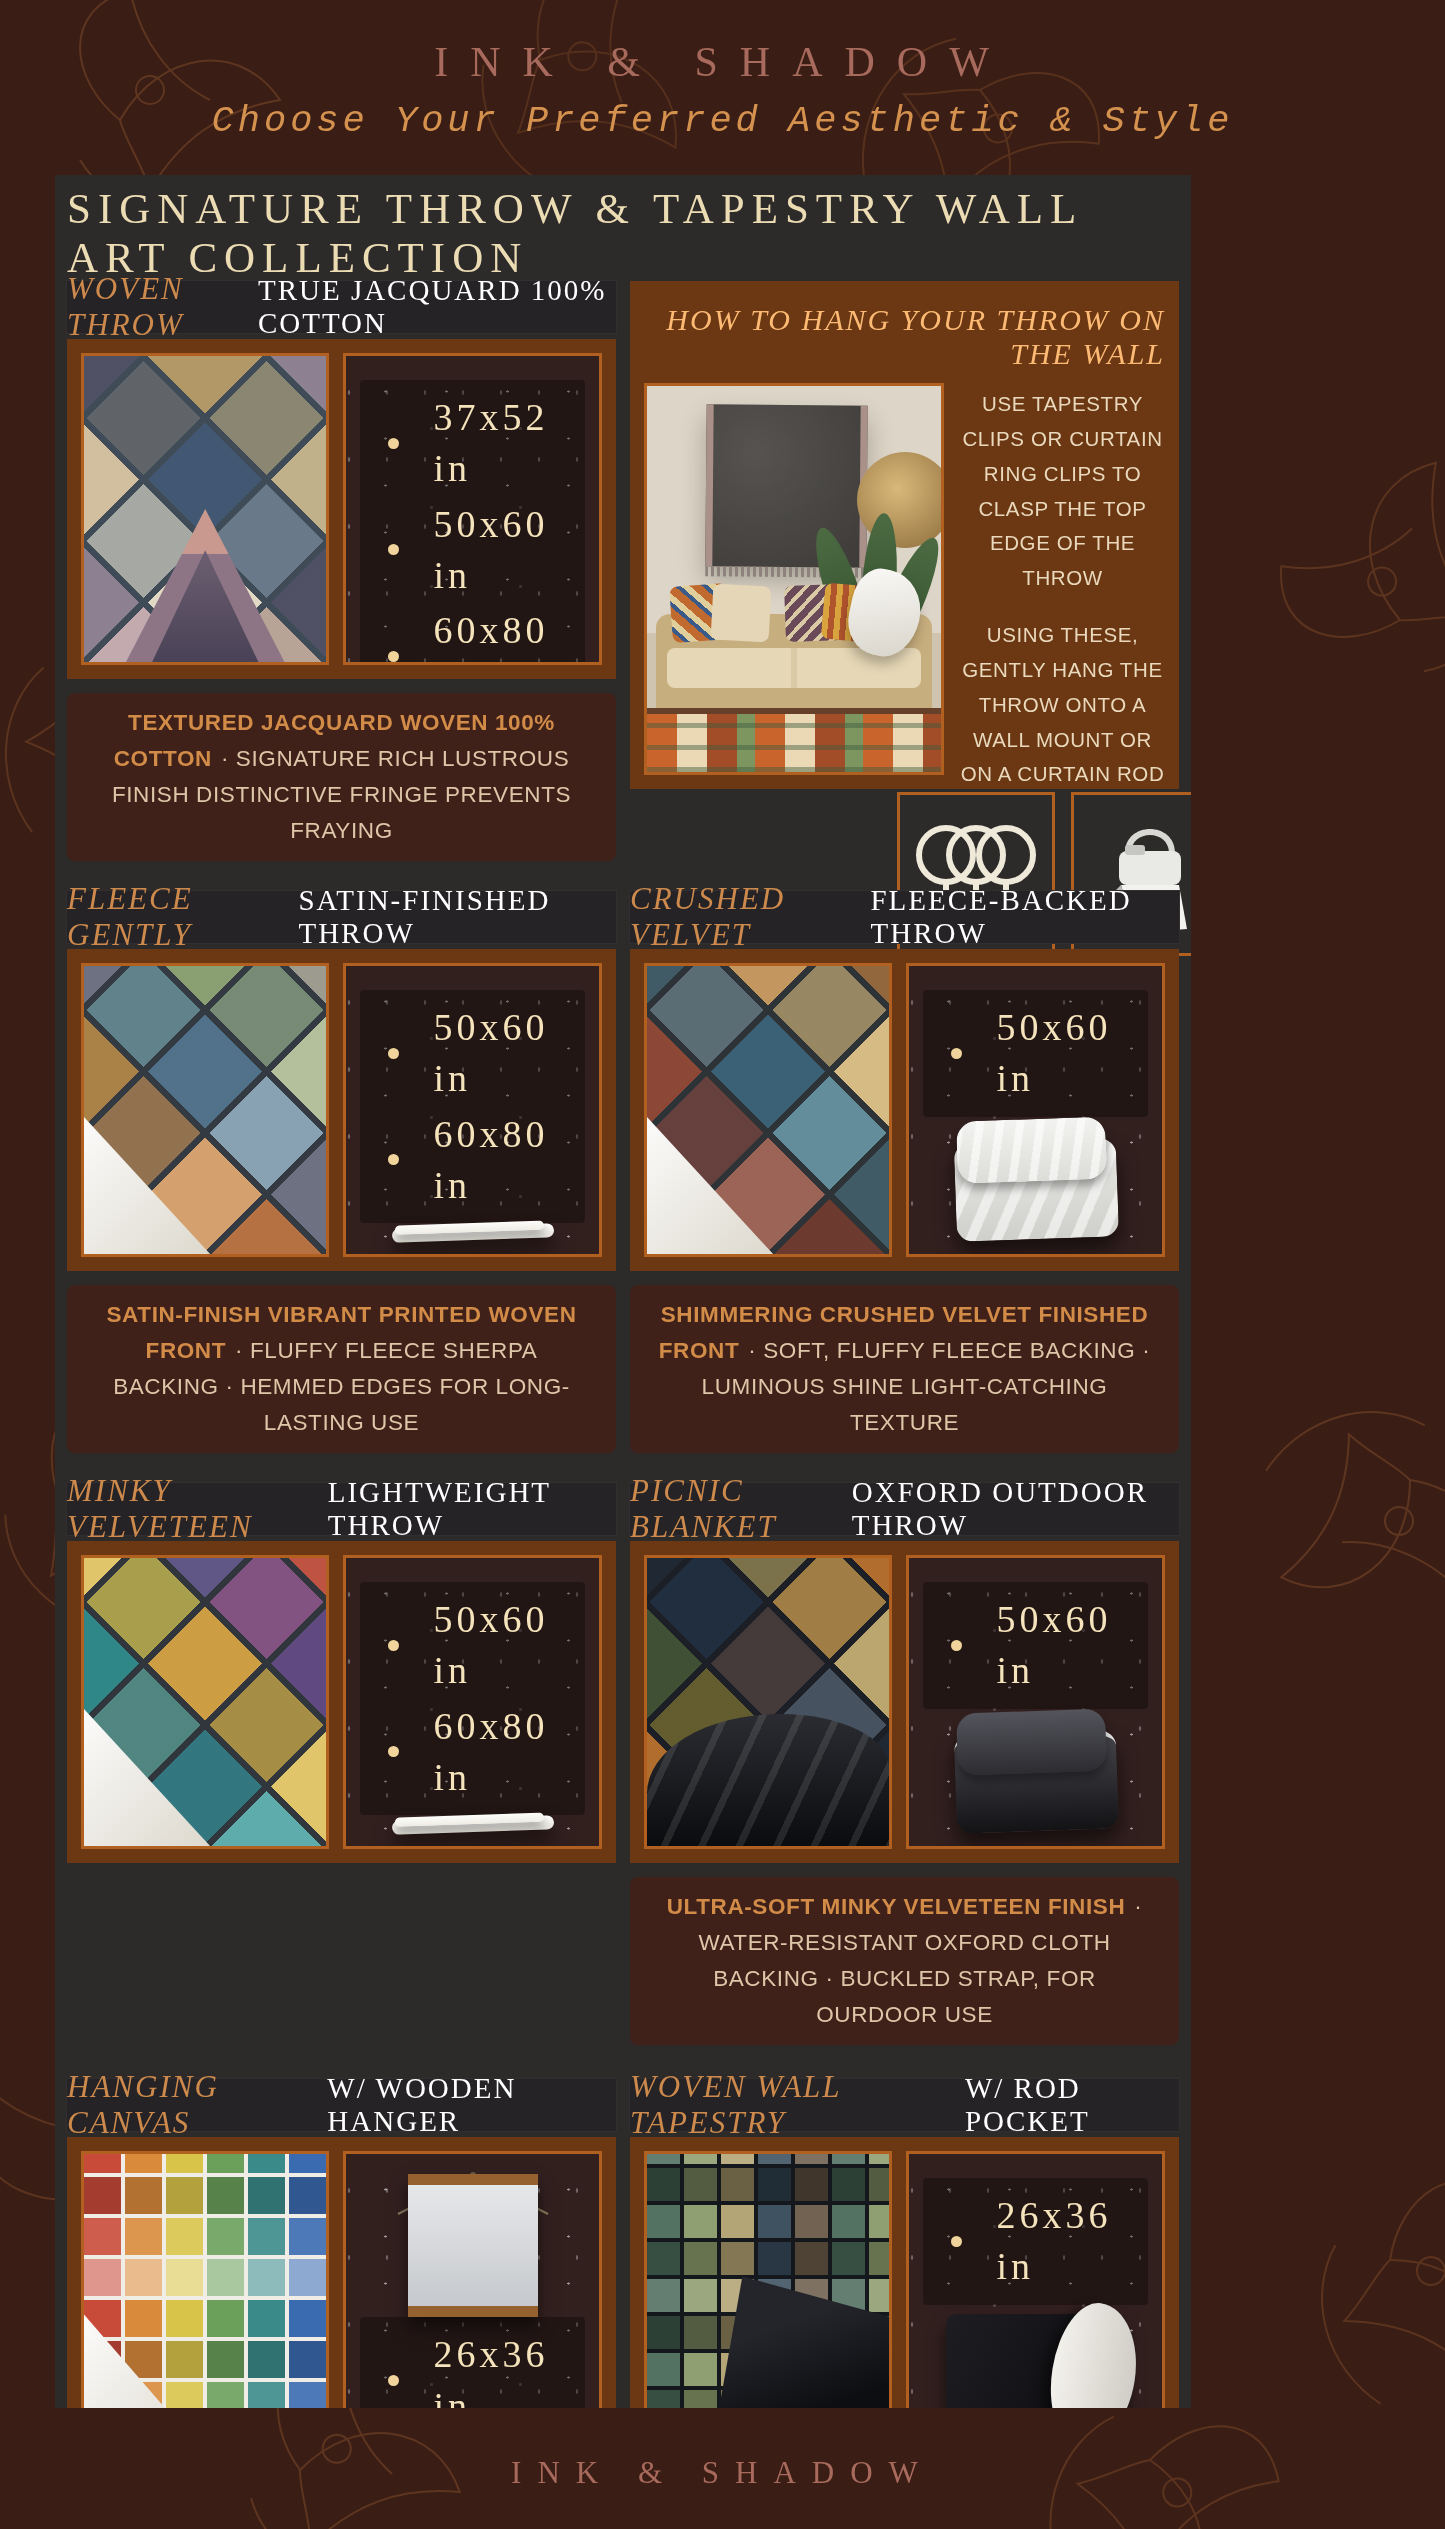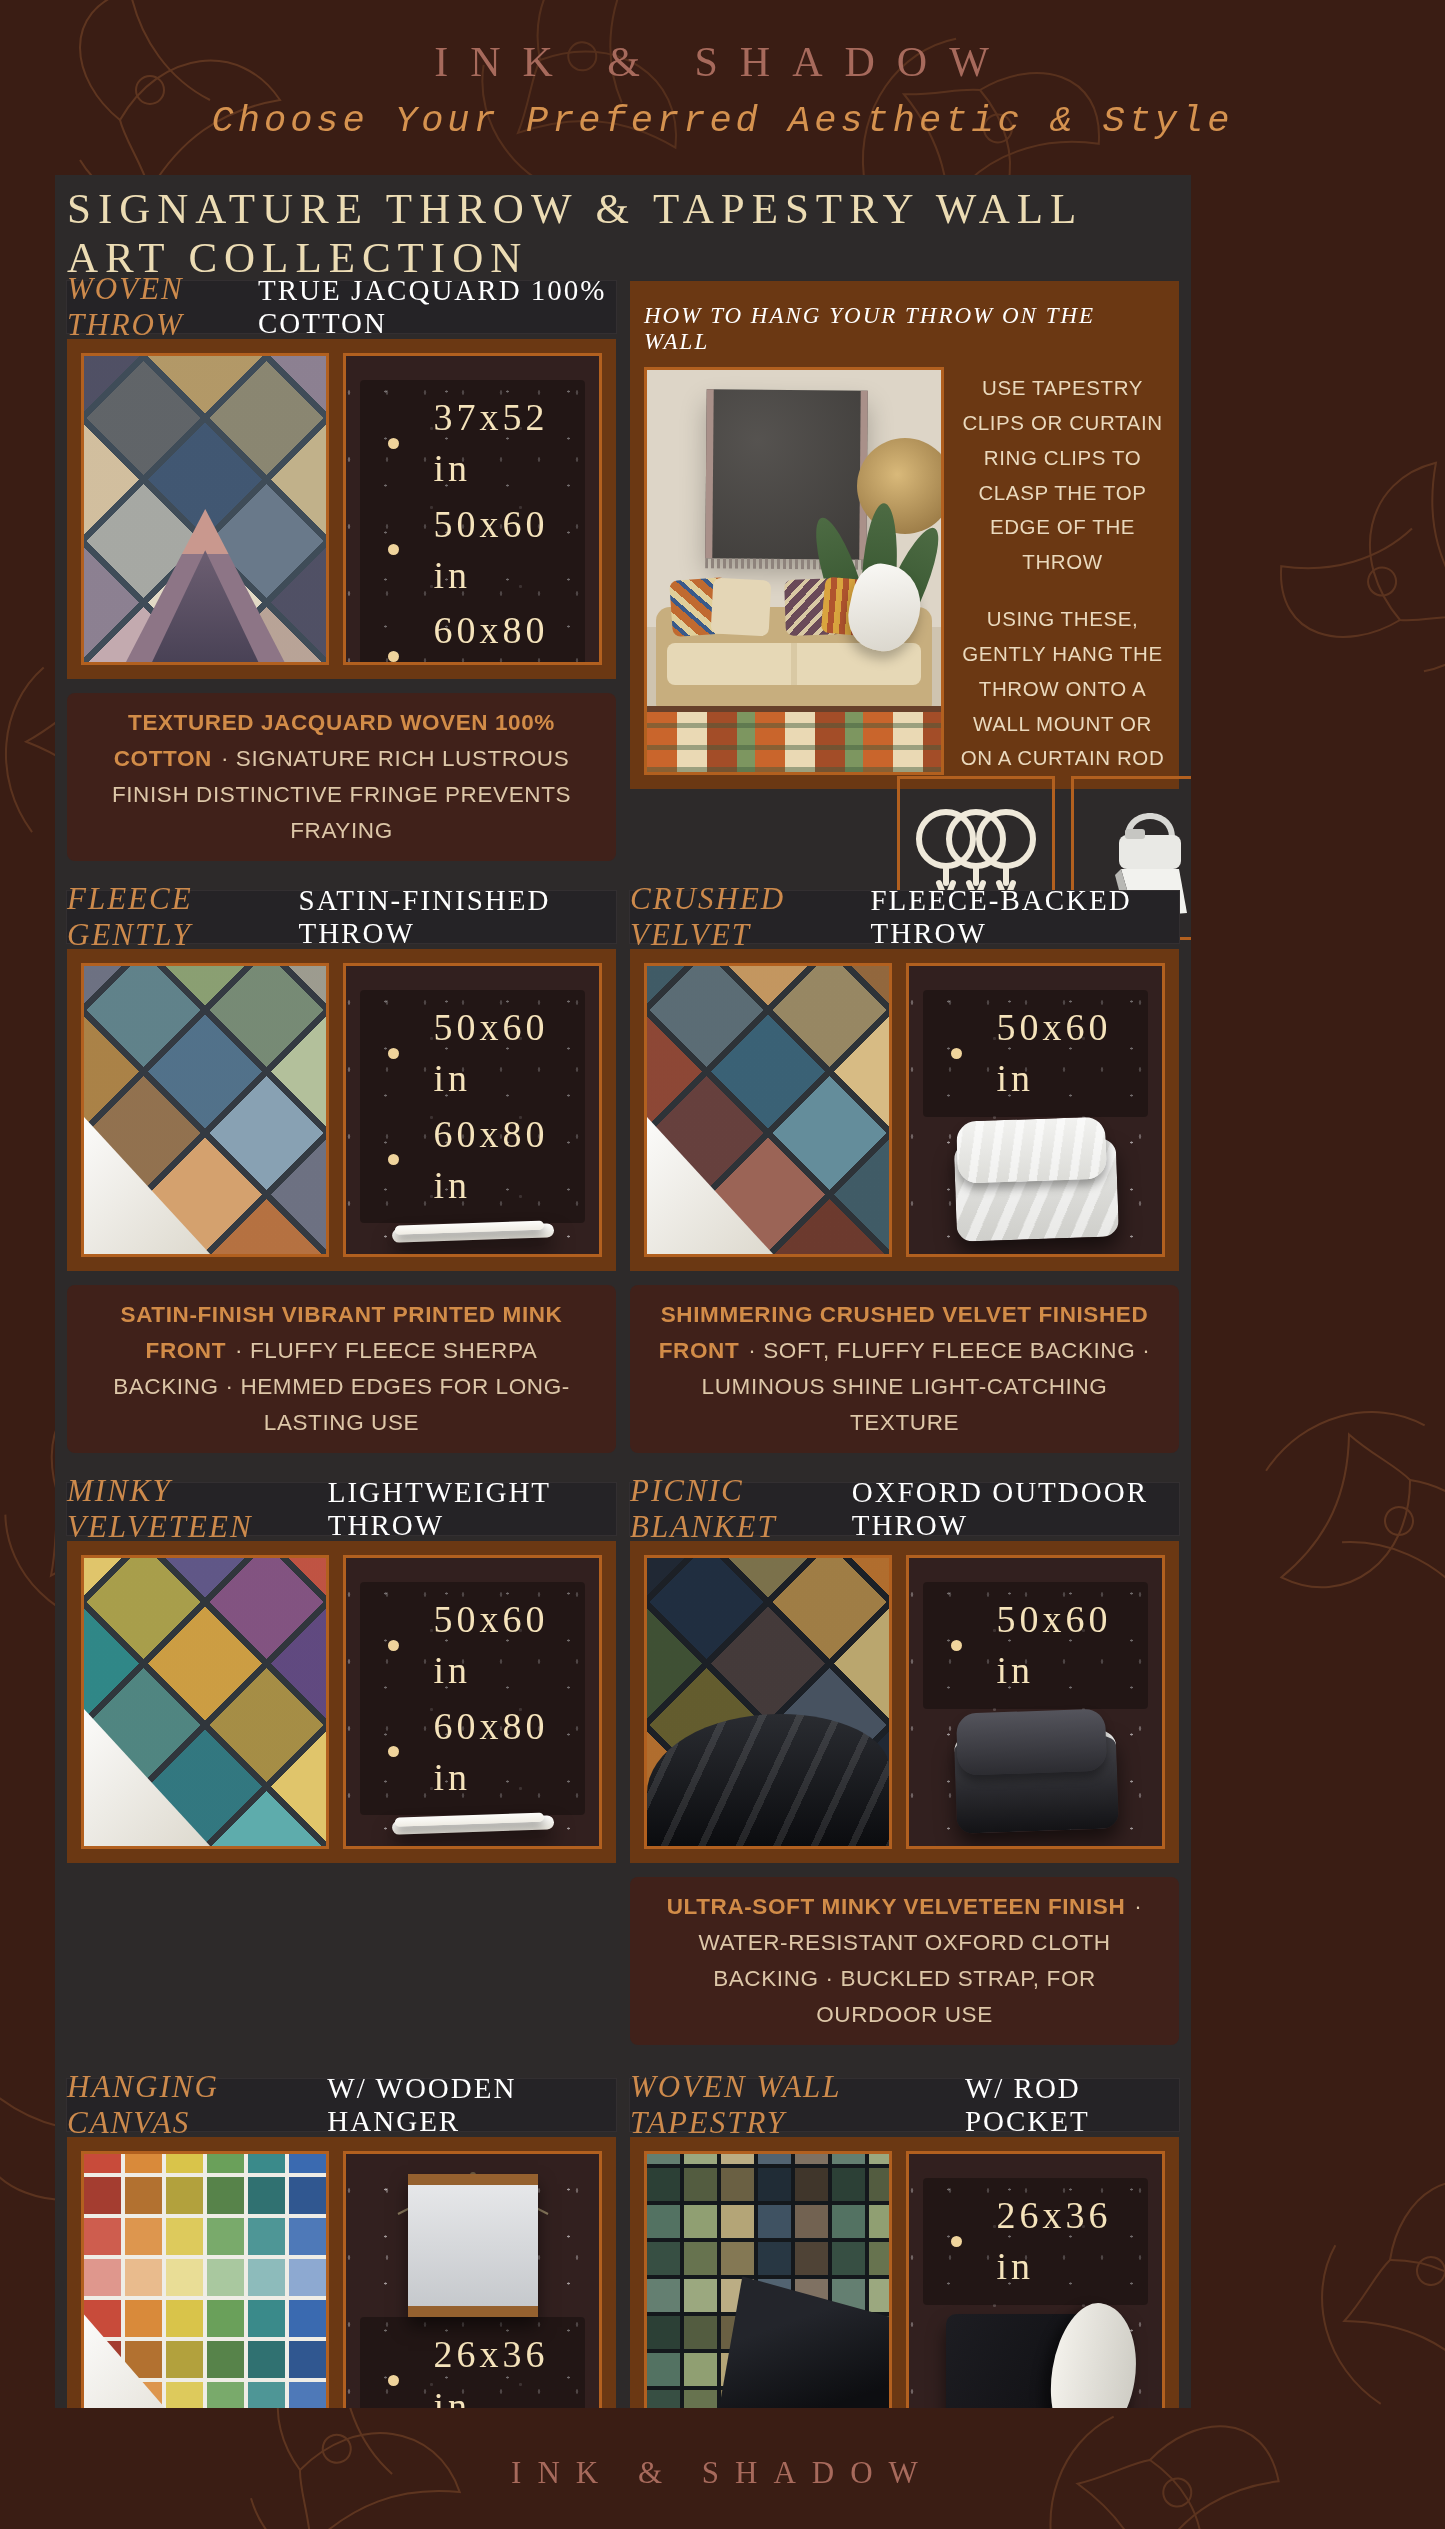--- a/index.html
+++ b/index.html
@@ -161,21 +161,21 @@
     display:flex;align-items:center;justify-content:center;text-align:center;
     padding:12px 26px;font-family:"Liberation Sans",sans-serif;
     font-size:22.5px;line-height:1.6;letter-spacing:.6px;
   }
   .caption .hl{color:#d28c48;font-weight:700;}
   .caption .body{color:#ddc7a8;font-weight:400;margin-left:9px;}
   .caption.tall{min-height:140px;}
   
   .panel-guide{flex-direction:column;height:508px;gap:0;}
   .guide-title{
-    text-align:left;font-style:italic;font-size:23px;letter-spacing:2px;color:#ffffff;
+    text-align:right;font-style:italic;font-size:30px;letter-spacing:2px;color:#fdba74;
     padding:8px 0 12px 0;
   }
   .guide-body{flex:1;display:flex;gap:16px;min-height:0;}
   .guide-photo{flex:0 0 300px;}
   .guide-right{flex:1;display:flex;flex-direction:column;align-items:center;min-width:0;}
   .guide-right p{
     margin:4px 0 0 0;text-align:center;color:#ead9bd;
     font-family:"Liberation Sans",sans-serif;font-size:20.5px;line-height:1.7;letter-spacing:.6px;
   }
   .guide-right p + p{margin-top:22px;}
@@ -355,21 +355,21 @@
                 <li>50x60 in</li>
                 <li>60x80 in</li>
               </ul>
             <div class="art art-white">
               <div class="base"></div>
               <div class="flap"></div>
             </div>
           </div>
         </div>
         <div class="caption">
-          <p style="margin:0"><span class="hl">SATIN-FINISH VIBRANT PRINTED MINK FRONT</span><span class="body">· FLUFFY FLEECE SHERPA BACKING · HEMMED EDGES FOR LONG-LASTING USE</span></p>
+          <p style="margin:0"><span class="hl">SATIN-FINISH VIBRANT PRINTED WOVEN FRONT</span><span class="body">· FLUFFY FLEECE SHERPA BACKING · HEMMED EDGES FOR LONG-LASTING USE</span></p>
         </div>
       </div>
 
       <div class="col">
         <div class="banner">
           <span class="em">CRUSHED VELVET</span>
           <span class="rest">FLEECE-BACKED THROW</span>
         </div>
         <div class="panel h322">
           <div class="frame photo quilt q-velvet">

